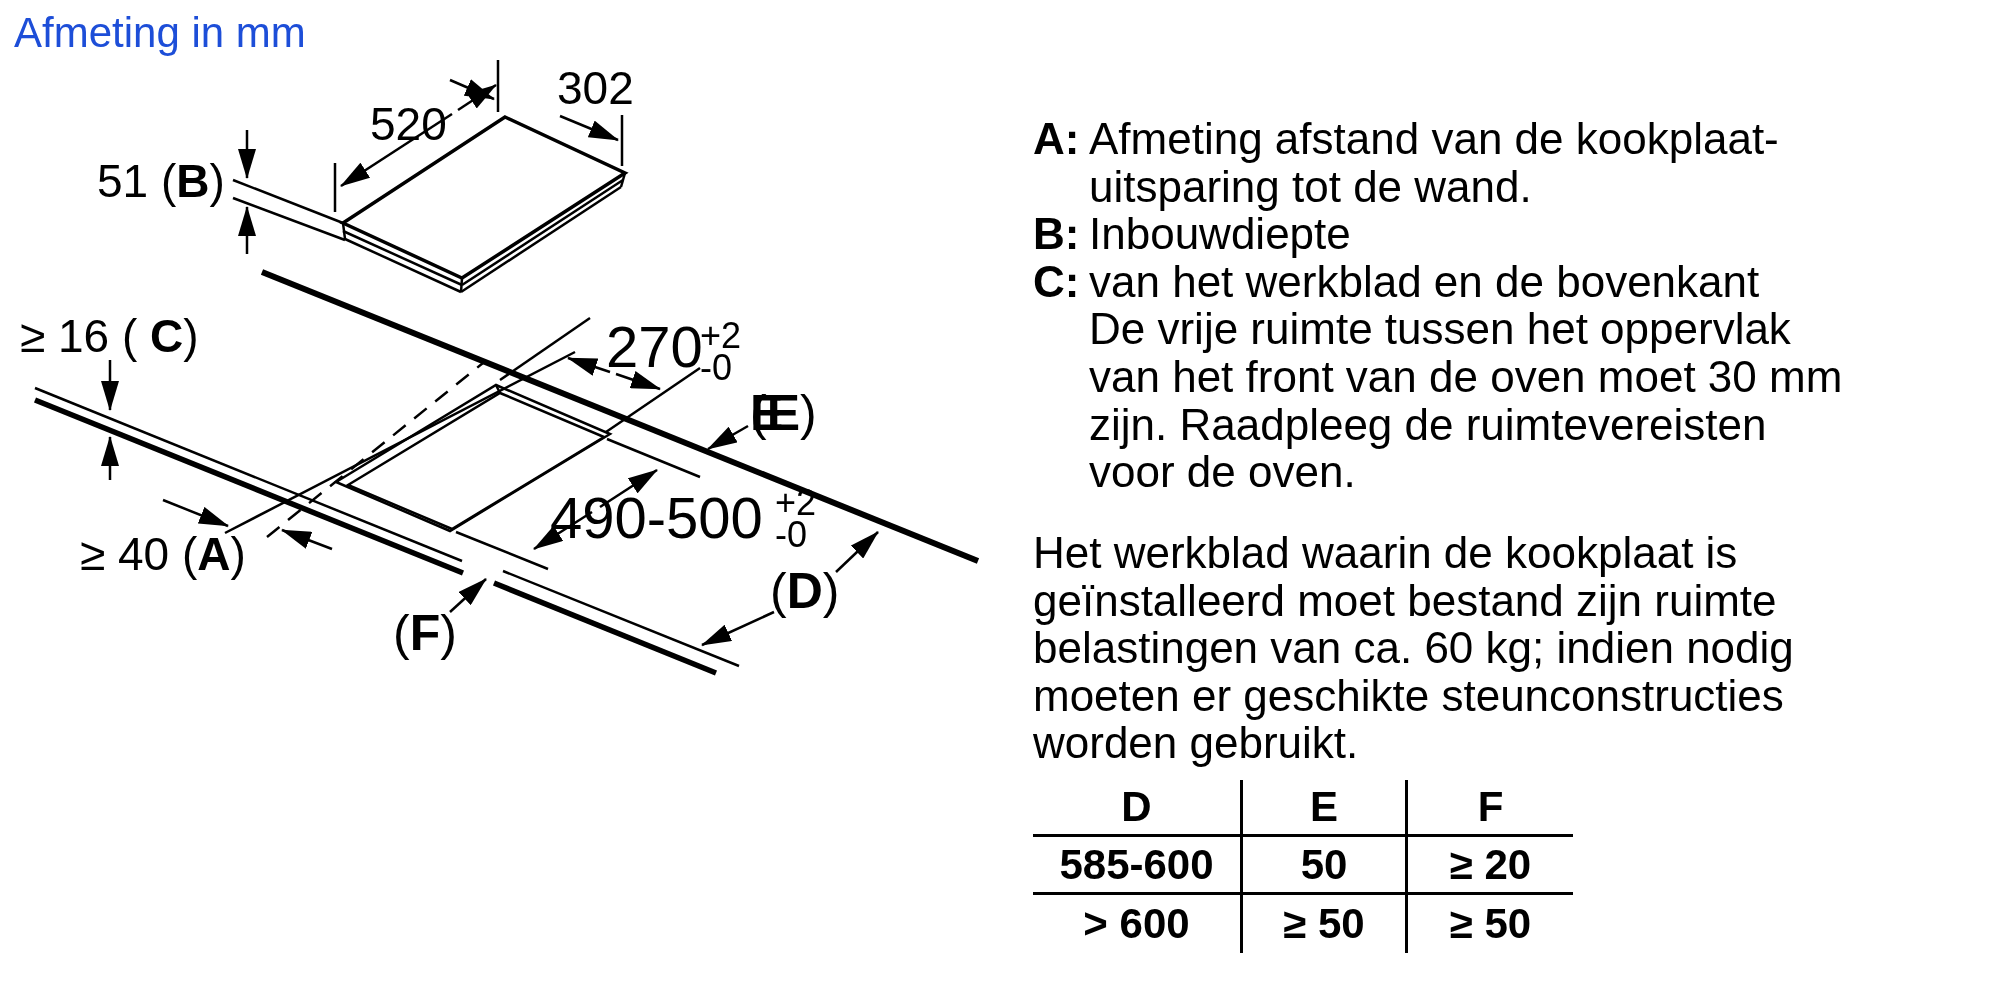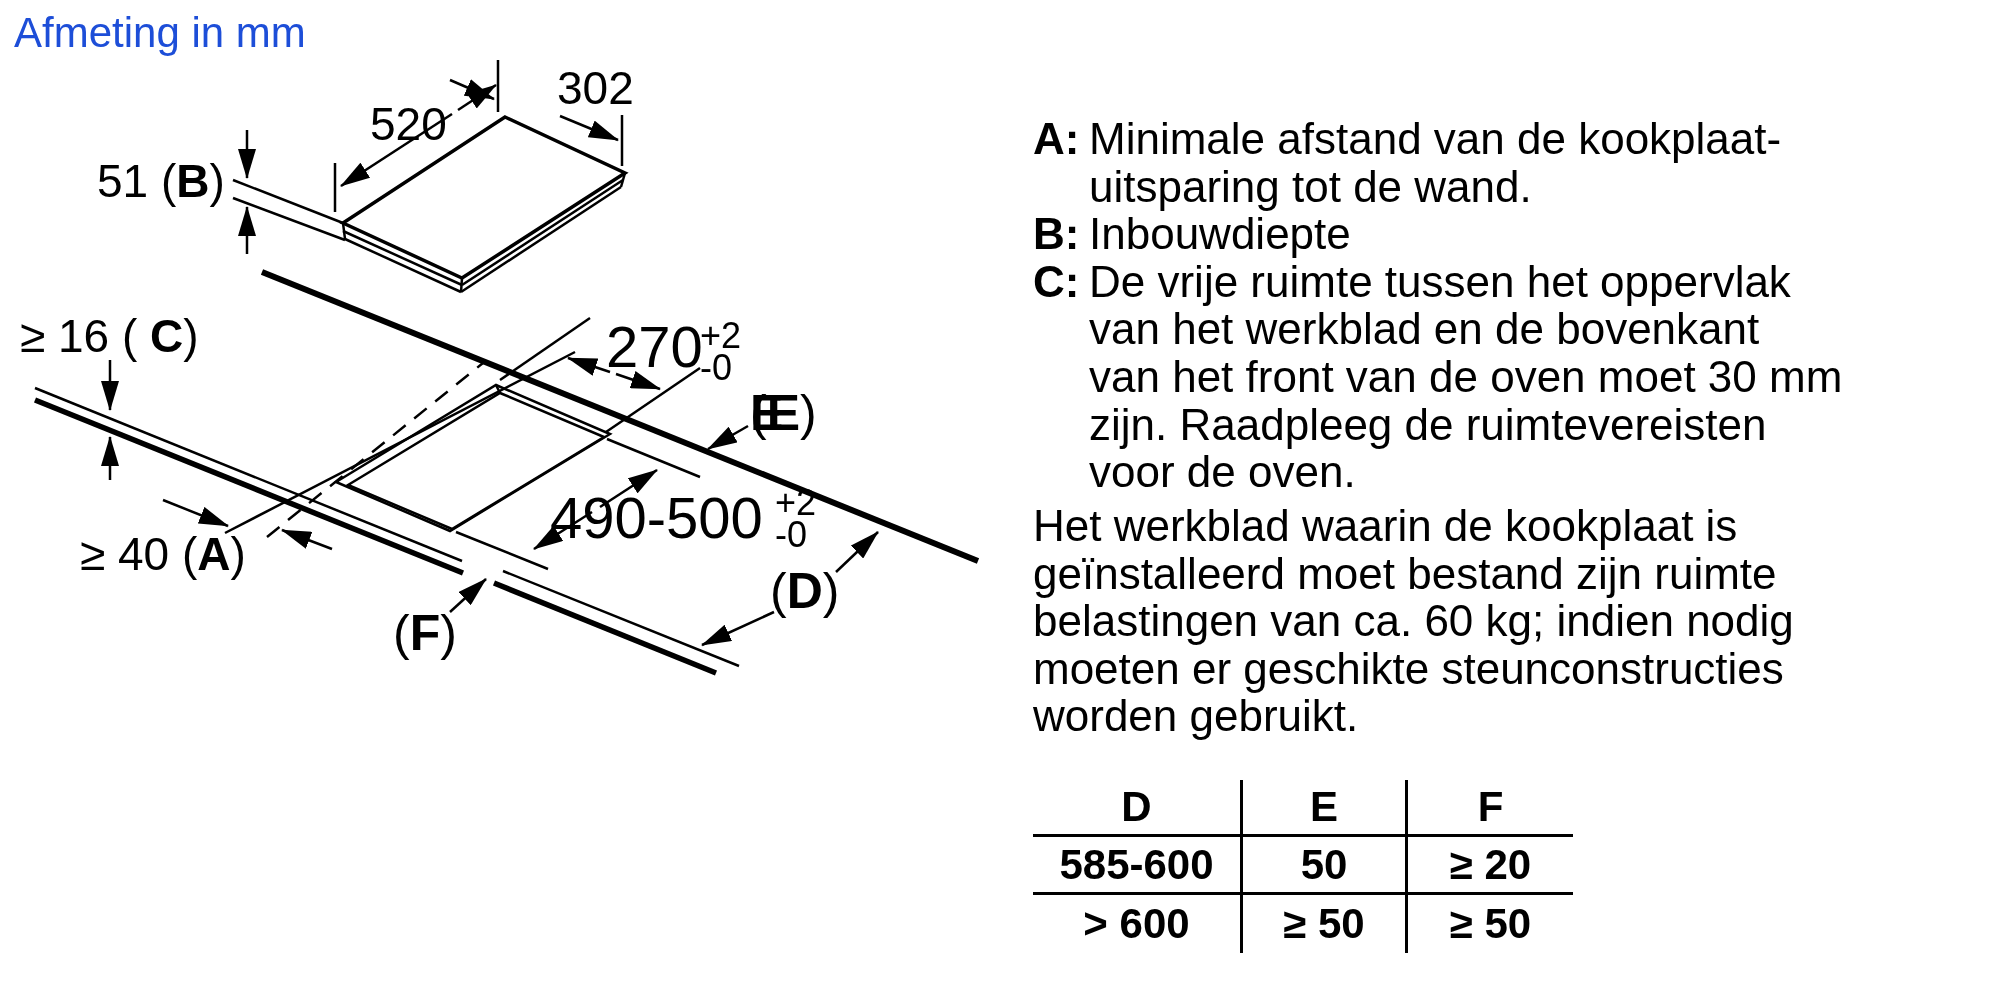--- a/index.html
+++ b/index.html
@@ -26,21 +26,21 @@
   .w6{stroke-width:6px;}
   .dash{stroke-dasharray:16 11;}
   
   .legend{
     position:absolute;left:1033px;top:115px;font-size:44px;line-height:47.6px;
     white-space:nowrap;
   }
   .abc-item{display:flex;}
   .abc-key{width:56px;flex:none;font-weight:bold;}
   .para{
-    position:absolute;left:1033px;top:502px;font-size:44px;line-height:47.6px;
+    position:absolute;left:1033px;top:529px;font-size:44px;line-height:47.6px;
     white-space:nowrap;
   }
   
   .dim-table{
     position:absolute;left:1033px;top:780px;display:grid;
     grid-template-columns:210px 165px 165px;
     grid-template-rows:57px 58px 58px;
     font-size:42px;
   }
   .dim-table .cell{
@@ -160,35 +160,35 @@
     <text class="edf" x="393" y="650"><tspan>(</tspan><tspan class="bld">F</tspan><tspan>)</tspan></text>
   </g>
 
   <text class="edf" x="750" y="430"><tspan>(</tspan><tspan class="bld">E</tspan><tspan>)</tspan></text>
 </svg>
 
 <div class="legend">
   <div class="abc-item">
     <span class="abc-key">A:</span>
     <div>
-      <div>Minimale afstand van de kookplaat-</div>
+      <div>Afmeting afstand van de kookplaat-</div>
       <div>uitsparing tot de wand.</div>
     </div>
   </div>
   <div class="abc-item">
     <span class="abc-key">B:</span>
     <div>
       <div>Inbouwdiepte</div>
     </div>
   </div>
   <div class="abc-item">
     <span class="abc-key">C:</span>
     <div>
+      <div>van het werkblad en de bovenkant</div>
       <div>De vrije ruimte tussen het oppervlak</div>
-      <div>van het werkblad en de bovenkant</div>
       <div>van het front van de oven moet 30 mm</div>
       <div>zijn. Raadpleeg de ruimtevereisten</div>
       <div>voor de oven.</div>
     </div>
   </div>
 </div>
 
 <div class="para">
   <div>Het werkblad waarin de kookplaat is</div>
   <div>geïnstalleerd moet bestand zijn ruimte</div>

